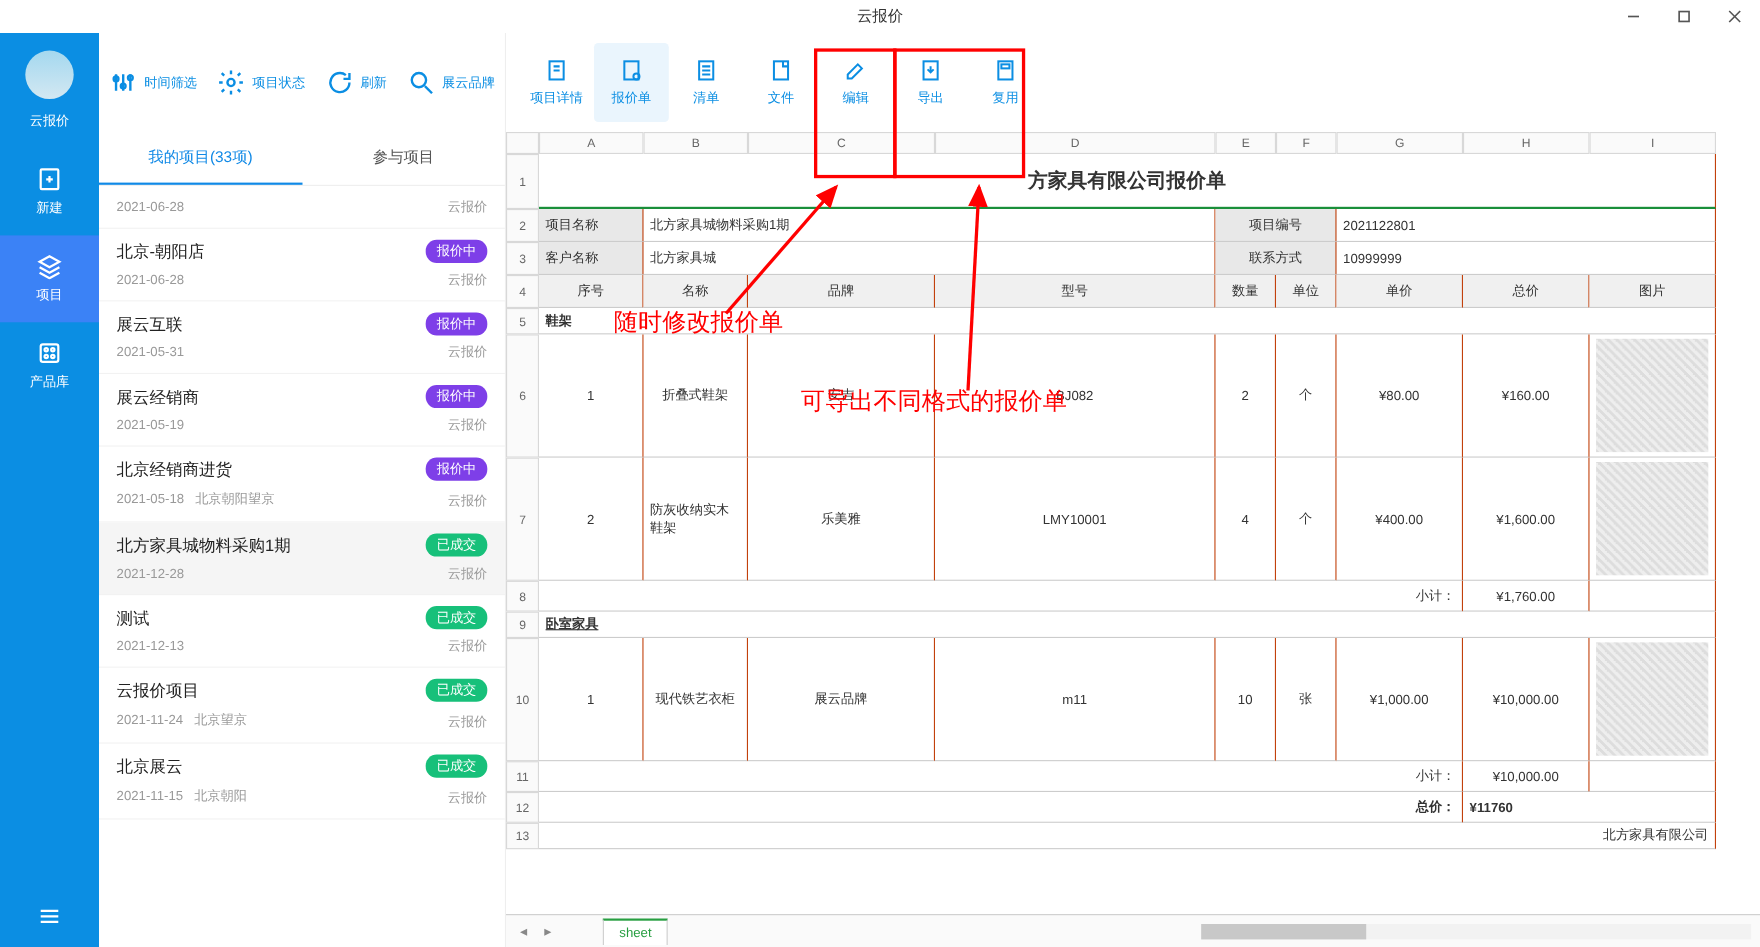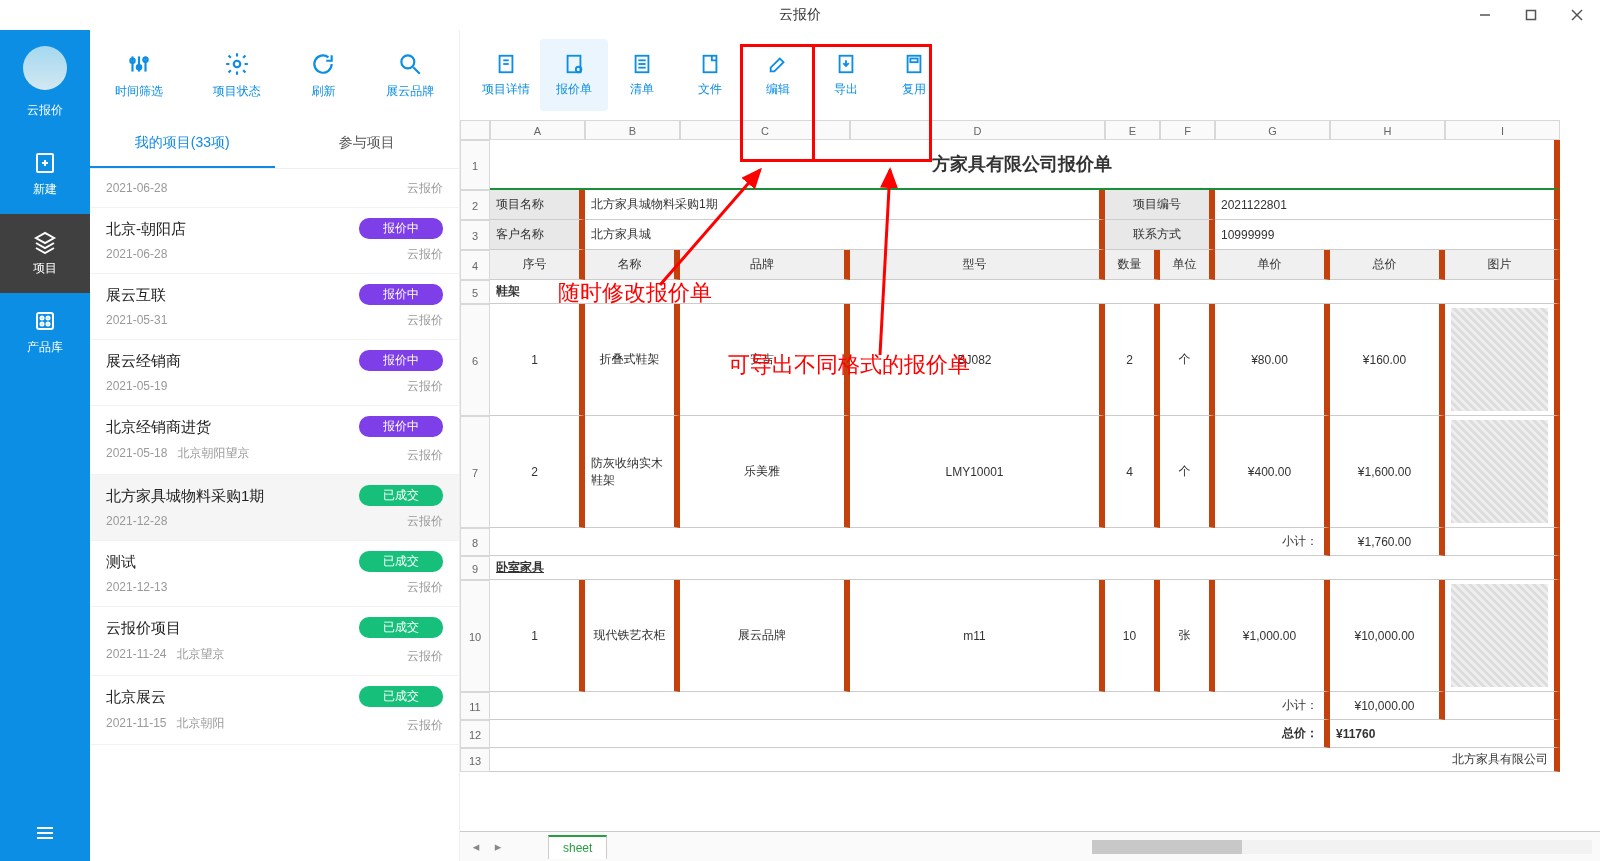--- a/index.html
+++ b/index.html
@@ -11,55 +11,55 @@
 .winbtn { width:46px; height:30px; display:flex; align-items:center; justify-content:center; color:#555; font-size:14px; cursor:pointer; }
 .winbtn svg { width:12px; height:12px; }
 
 
 .layout { display:flex; height:831px; }
 
 
 .leftnav { width:90px; background:#0b8ee3; color:#fff; display:flex; flex-direction:column; align-items:center; padding-top:16px; }
 .avatar { width:44px; height:44px; border-radius:50%; background:linear-gradient(#a4d8ef,#d3e8f2); margin-bottom:8px; }
 .leftitem { width:90px; padding:16px 0; display:flex; flex-direction:column; align-items:center; gap:6px; cursor:pointer; font-size:12px; }
-.leftitem.active { background:#404040; }
+.leftitem.active { background:#3b82f6; }
 .leftitem svg, .leftitem .icn { width:24px; height:24px; }
 .leftspacer { flex:1; }
 .leftmenu { width:90px; padding:16px 0; display:flex; justify-content:center; }
 
 
 .projects { width:370px; border-right:1px solid #eee; display:flex; flex-direction:column; }
 .ptoolbar { height:90px; display:flex; align-items:center; justify-content:space-around; }
-.ptool { display:flex; flex-direction:column; align-items:center; gap:6px; color:#0b8ee3; cursor:pointer; font-size:12px; }
+.ptool { display:flex; flex-direction:row; align-items:center; gap:6px; color:#0b8ee3; cursor:pointer; font-size:12px; }
 .ptool .icn { width:26px; height:26px; display:flex; align-items:center; justify-content:center; }
 .tabs { display:flex; border-bottom:1px solid #eee; }
 .tab { flex:1; text-align:center; padding:14px 4px; color:#555; cursor:pointer; font-size:14px; }
 .tab.active { color:#1089e6; border-bottom:2px solid #1089e6; }
 .projlist { flex:1; overflow:auto; }
 .projitem { padding:12px 16px; border-bottom:1px solid #f2f2f2; position:relative; }
 .projitem.sel { background:#f5f5f5; }
 .projname { font-size:15px; color:#222; margin-bottom:8px; }
 .projmeta { font-size:12px; color:#999; }
 .projsub { font-size:12px; color:#999; margin-left:10px; }
-.badge { position:absolute; right:16px; top:10px; color:#fff; font-size:12px; padding:2px 24px; border-radius:10px; }
+.badge { position:absolute; right:16px; top:10px; color:#fff; font-size:12px; padding:2px 10px; border-radius:10px; }
 .b-purple { background:#7e3fe8; }
 .b-green { background:#17c07a; }
 .src { position:absolute; right:16px; bottom:10px; color:#999; font-size:12px; }
 
 
 .content { flex:1; display:flex; flex-direction:column; }
 .ctoolbar { height:90px; display:flex; align-items:center; padding-left:12px; gap:0; position:relative; }
 .ctool { width:68px; height:72px; display:flex; flex-direction:column; align-items:center; justify-content:center; gap:6px; color:#0b8ee3; cursor:pointer; font-size:12px; border-radius:4px; }
 .ctool.active { background:#eaf5fd; }
 .spread { flex:1; display:flex; }
 .rowhdr,.colhdr,.corner { background:#fafafa; border:1px solid #d8d8d8; text-align:center; font-size:11px; color:#666; }
 .corner { width:30px; height:20px; }
 .colhdr { height:20px; }
 .rowhdr { width:30px; }
-.cell { border-right:6px solid #c2410c; border-bottom:1px solid #ccc; padding:4px 6px; font-size:12px; display:flex; align-items:center; overflow:hidden; }
+.cell { border-right:1px solid #c2410c; border-bottom:1px solid #ccc; padding:4px 6px; font-size:12px; display:flex; align-items:center; overflow:hidden; }
 .cell.center { justify-content:center; }
 .cell.hdr { background:#f0f0f0; font-weight:500; justify-content:center; color:#333; }
 .cell.hdr2 { background:#e8e8e8; font-weight:500; color:#333; }
 .ssheet { display:flex; flex-direction:column; }
 .datarow { display:flex; }
 .datarow > div { flex:0 0 auto; }
 
 .imgph { width:100%; height:100%; background:linear-gradient(45deg,#ddd 25%,#eee 25%,#eee 50%,#ddd 50%,#ddd 75%,#eee 75%); background-size:8px 8px; }
 
 

